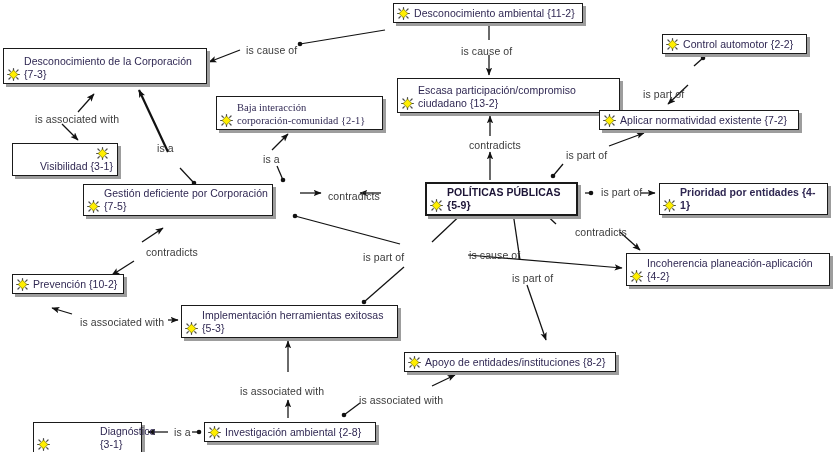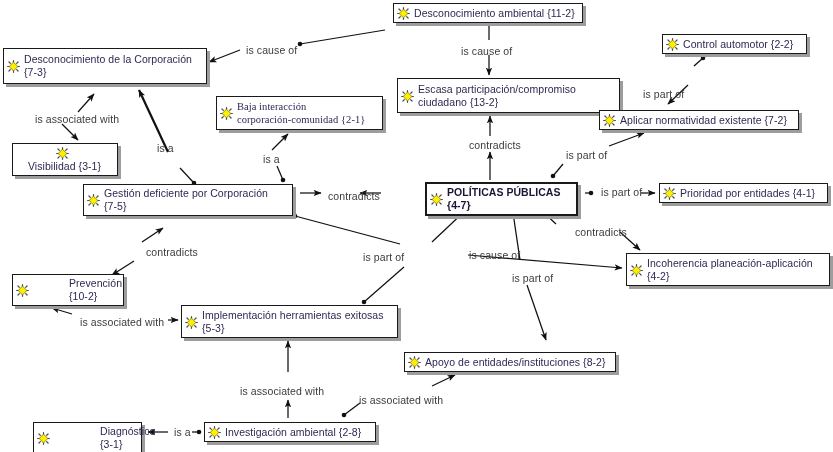--- a/index.html
+++ b/index.html
@@ -35,21 +35,21 @@
     line-height: 12px;
     letter-spacing: 0.1px;
   }
   .node {
     position: absolute;
     box-sizing: border-box;
     background: #ffffff;
     border: 1px solid #1a1a1a;
     box-shadow: 3px 3px 0 0 #9d9d9d;
     display: flex;
-    align-items: center;
+    align-items: flex-end;
     padding: 2px 4px 2px 3px;
     font-size: 10.5px;
     line-height: 13px;
     color: #2b2340;
   }
   .node.bold-node {
     border-width: 2px;
     font-weight: bold;
   }
   .node .node-icon {
@@ -239,21 +239,21 @@
               <line x1="12.8" y1="8" x2="15.2" y2="8"></line>
               <line x1="2.4" y1="2.4" x2="4.1" y2="4.1"></line>
               <line x1="11.9" y1="11.9" x2="13.6" y2="13.6"></line>
               <line x1="13.6" y1="2.4" x2="11.9" y2="4.1"></line>
               <line x1="4.1" y1="11.9" x2="2.4" y2="13.6"></line>
             </g>
             <polygon points="8,2.6 13.4,8 8,13.4 2.6,8" fill="#ffee00" stroke="#6b6b00" stroke-width="0.9"></polygon>
           </svg></span>
         <span class="node-label">Aplicar normatividad existente {7-2}</span>
       </div>
-      <div class="node" style="left: 83px; top: 184px; width: 210px; min-height: 32px;">
+      <div class="node" style="left: 83px; top: 184px; width: 190px; min-height: 32px;">
         <span class="node-icon"><svg viewBox="0 0 16 16" width="13" height="13" aria-hidden="true">
             <g stroke="#4a4a4a" stroke-width="1.5" stroke-linecap="round">
               <line x1="8" y1="0.8" x2="8" y2="3.2"></line>
               <line x1="8" y1="12.8" x2="8" y2="15.2"></line>
               <line x1="0.8" y1="8" x2="3.2" y2="8"></line>
               <line x1="12.8" y1="8" x2="15.2" y2="8"></line>
               <line x1="2.4" y1="2.4" x2="4.1" y2="4.1"></line>
               <line x1="11.9" y1="11.9" x2="13.6" y2="13.6"></line>
               <line x1="13.6" y1="2.4" x2="11.9" y2="4.1"></line>
               <line x1="4.1" y1="11.9" x2="2.4" y2="13.6"></line>
@@ -270,23 +270,23 @@
               <line x1="8" y1="12.8" x2="8" y2="15.2"></line>
               <line x1="0.8" y1="8" x2="3.2" y2="8"></line>
               <line x1="12.8" y1="8" x2="15.2" y2="8"></line>
               <line x1="2.4" y1="2.4" x2="4.1" y2="4.1"></line>
               <line x1="11.9" y1="11.9" x2="13.6" y2="13.6"></line>
               <line x1="13.6" y1="2.4" x2="11.9" y2="4.1"></line>
               <line x1="4.1" y1="11.9" x2="2.4" y2="13.6"></line>
             </g>
             <polygon points="8,2.6 13.4,8 8,13.4 2.6,8" fill="#ffee00" stroke="#6b6b00" stroke-width="0.9"></polygon>
           </svg></span>
-        <span class="node-label">POLÍTICAS PÚBLICAS {4-7}</span>
-      </div>
-      <div class="node" style="left: 659px; top: 183px; width: 169px; min-height: 20px;">
+        <span class="node-label">POLÍTICAS PÚBLICAS {5-9}</span>
+      </div>
+      <div class="node" style="left: 659px; top: 183px; width: 169px; min-height: 20px; font-weight: bold;">
         <span class="node-icon"><svg viewBox="0 0 16 16" width="13" height="13" aria-hidden="true">
             <g stroke="#4a4a4a" stroke-width="1.5" stroke-linecap="round">
               <line x1="8" y1="0.8" x2="8" y2="3.2"></line>
               <line x1="8" y1="12.8" x2="8" y2="15.2"></line>
               <line x1="0.8" y1="8" x2="3.2" y2="8"></line>
               <line x1="12.8" y1="8" x2="15.2" y2="8"></line>
               <line x1="2.4" y1="2.4" x2="4.1" y2="4.1"></line>
               <line x1="11.9" y1="11.9" x2="13.6" y2="13.6"></line>
               <line x1="13.6" y1="2.4" x2="11.9" y2="4.1"></line>
               <line x1="4.1" y1="11.9" x2="2.4" y2="13.6"></line>
@@ -305,21 +305,21 @@
               <line x1="2.4" y1="2.4" x2="4.1" y2="4.1"></line>
               <line x1="11.9" y1="11.9" x2="13.6" y2="13.6"></line>
               <line x1="13.6" y1="2.4" x2="11.9" y2="4.1"></line>
               <line x1="4.1" y1="11.9" x2="2.4" y2="13.6"></line>
             </g>
             <polygon points="8,2.6 13.4,8 8,13.4 2.6,8" fill="#ffee00" stroke="#6b6b00" stroke-width="0.9"></polygon>
           </svg></span>
         <span class="node-label">Incoherencia planeación-aplicación
 {4-2}</span>
       </div>
-      <div class="node" style="left: 12px; top: 274px; width: 112px; min-height: 20px; gap: 36px;">
+      <div class="node" style="left: 12px; top: 274px; width: 112px; min-height: 20px;">
         <span class="node-icon"><svg viewBox="0 0 16 16" width="13" height="13" aria-hidden="true">
             <g stroke="#4a4a4a" stroke-width="1.5" stroke-linecap="round">
               <line x1="8" y1="0.8" x2="8" y2="3.2"></line>
               <line x1="8" y1="12.8" x2="8" y2="15.2"></line>
               <line x1="0.8" y1="8" x2="3.2" y2="8"></line>
               <line x1="12.8" y1="8" x2="15.2" y2="8"></line>
               <line x1="2.4" y1="2.4" x2="4.1" y2="4.1"></line>
               <line x1="11.9" y1="11.9" x2="13.6" y2="13.6"></line>
               <line x1="13.6" y1="2.4" x2="11.9" y2="4.1"></line>
               <line x1="4.1" y1="11.9" x2="2.4" y2="13.6"></line>

